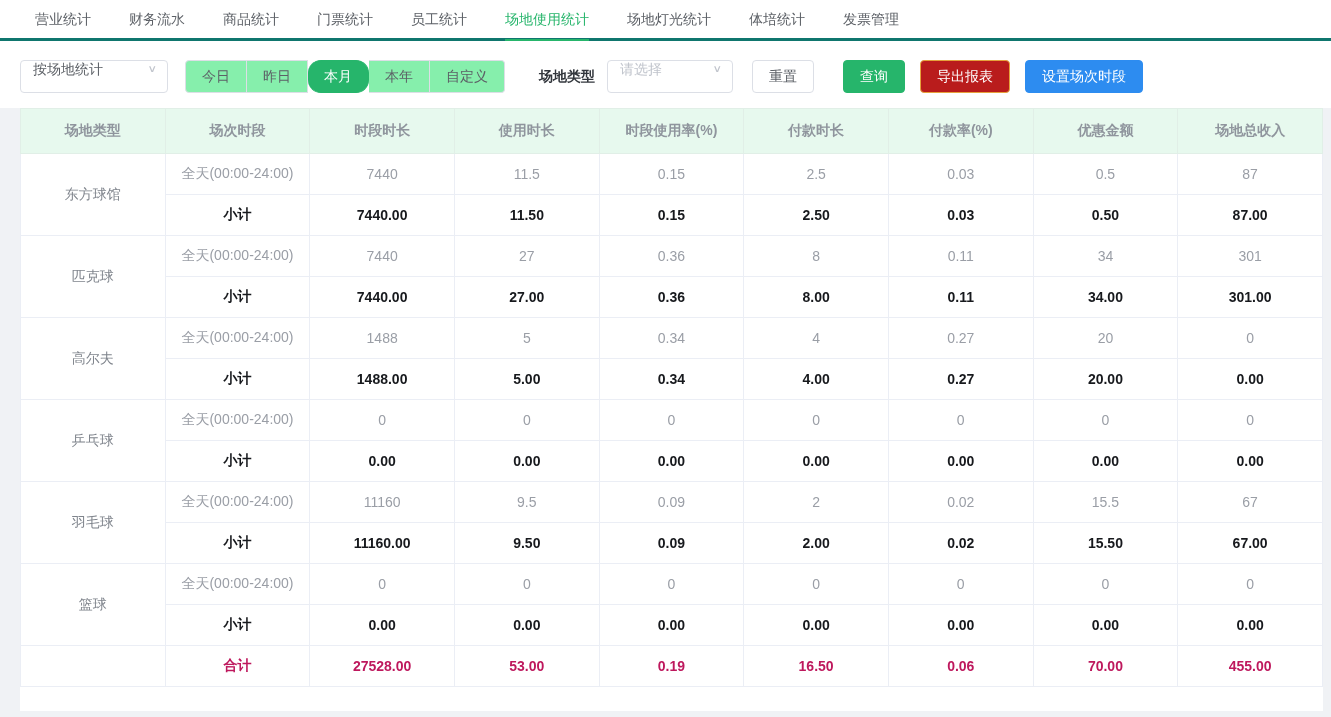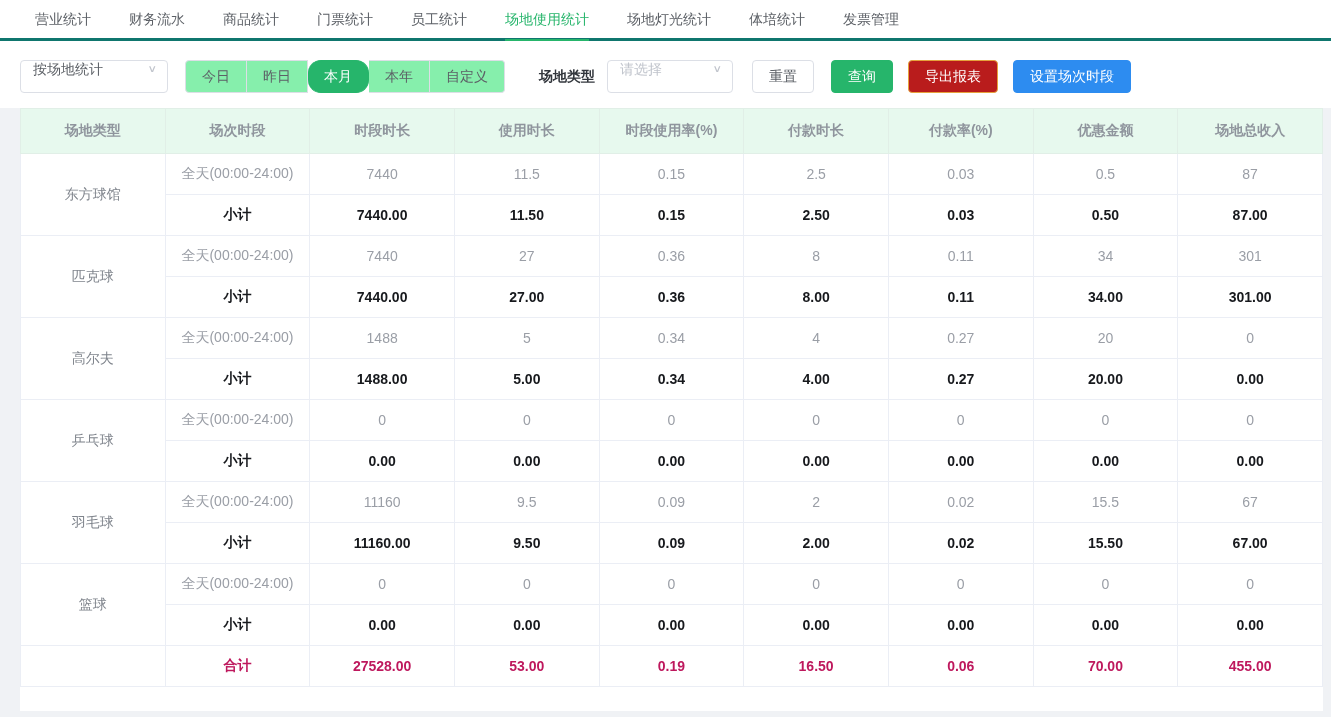--- a/index.html
+++ b/index.html
@@ -96,21 +96,21 @@
     border-radius:4px;
     padding:0 16px;
     font-size:14px;
     border:1px solid #dcdfe6;
     background:#fff;
     color:#5c6066;
     cursor:pointer;
     white-space:nowrap;
   }
   .btn.reset  { margin-left:19px; }
-  .btn.green  { background:#26b56b; border-color:#26b56b; color:#fff; margin-left:17px; }
+  .btn.green  { background:#26b56b; border-color:#26b56b; color:#fff; margin-left:29px; }
   .btn.orange { background:#b91c1c; border-color:#e6a23c; color:#fff; margin-left:15px; }
   .btn.blue   { background:#2d8cf0; border-color:#2d8cf0; color:#fff; margin-left:15px; }
 
   
   .panel-wrap { padding:0 8px 0 20px; }
   .panel { background:#fff; padding-bottom:24px; }
   table {
     width:100%;
     border-collapse:collapse;
     table-layout:fixed;

